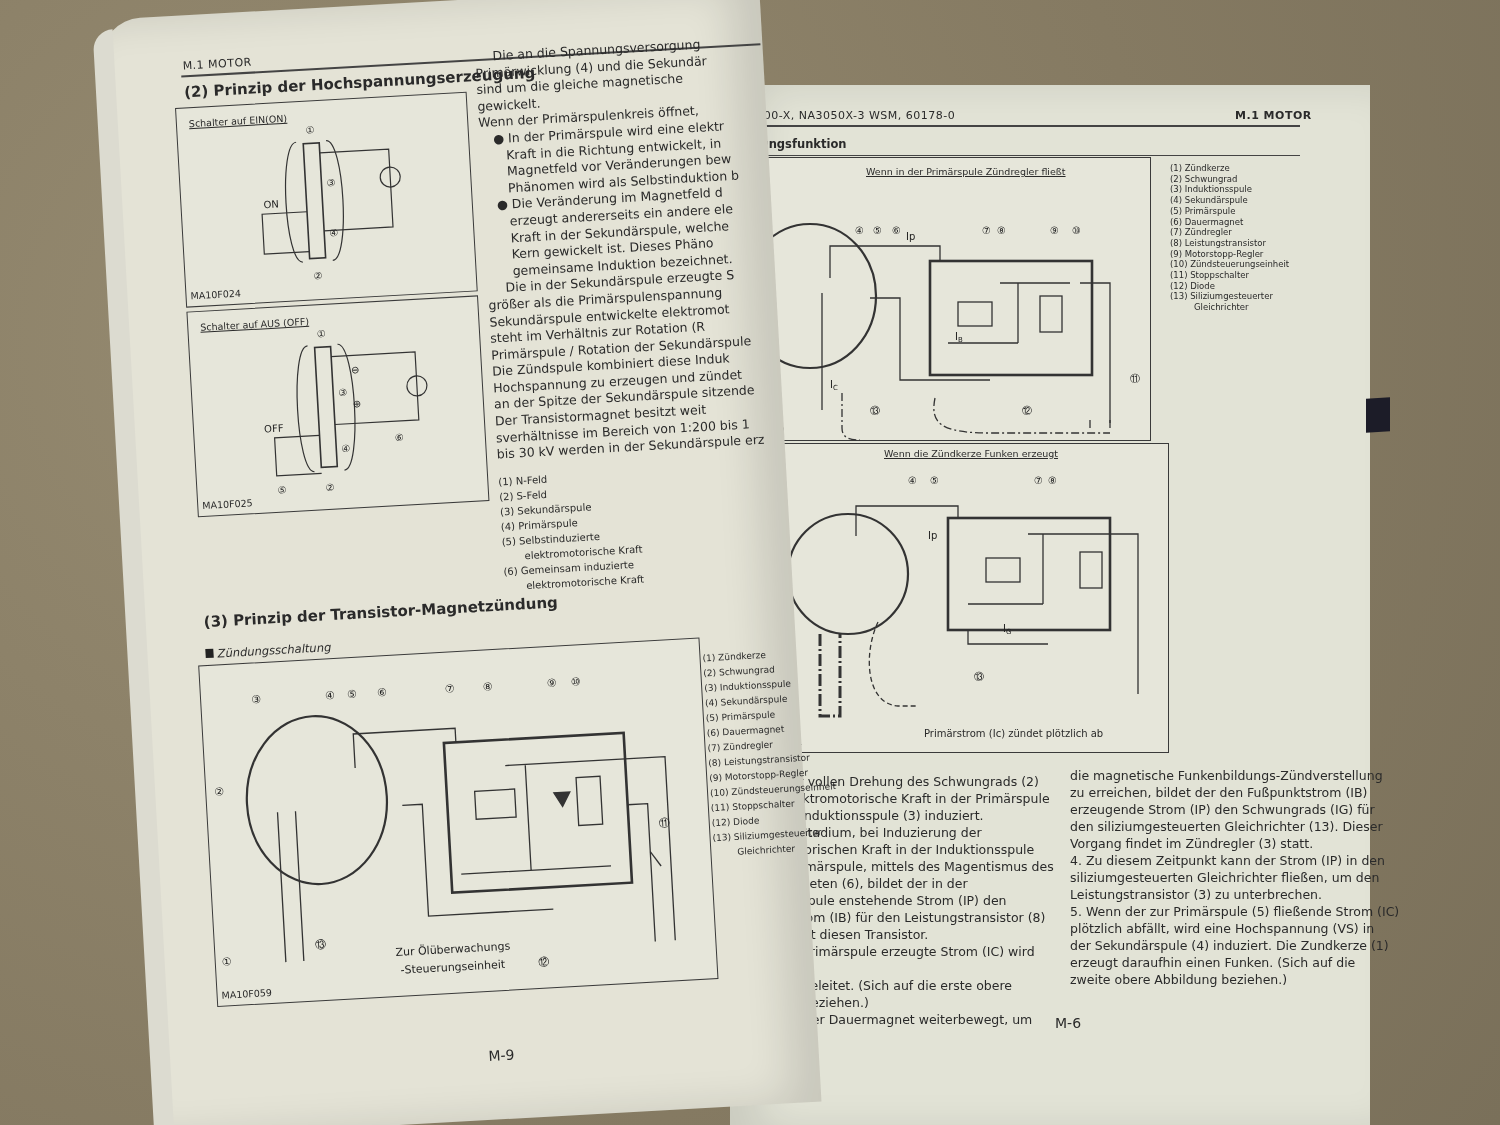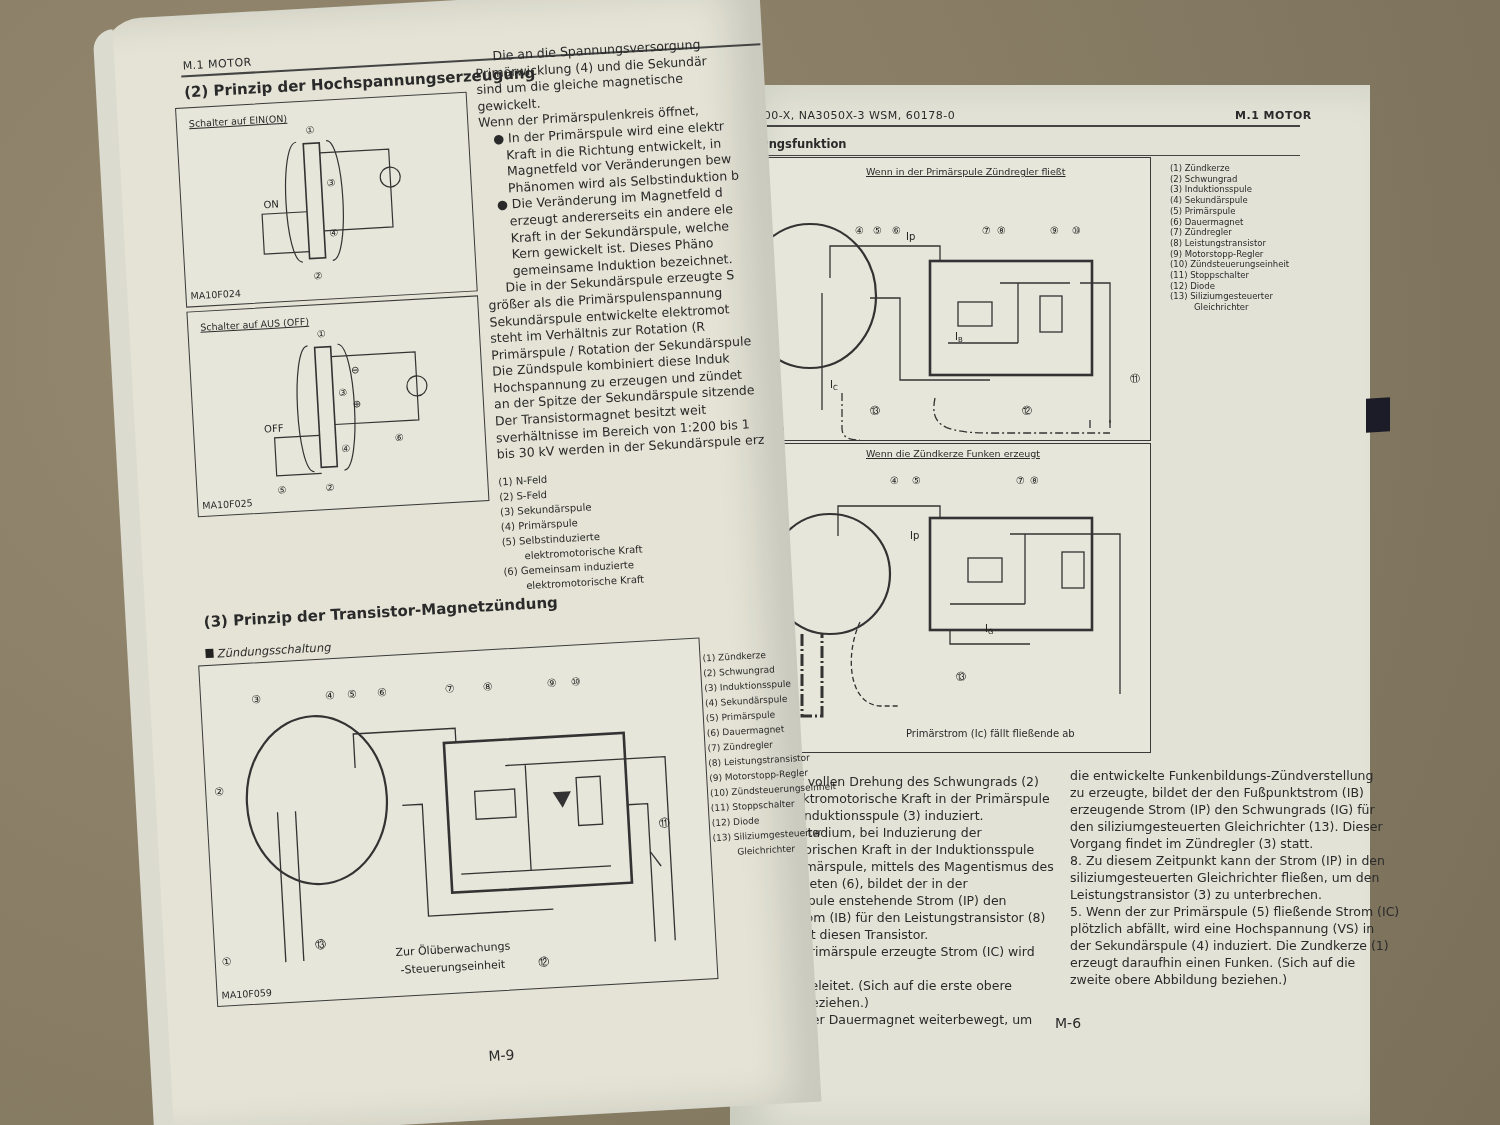--- a/index.html
+++ b/index.html
@@ -94,21 +94,21 @@
     <div><span>(7)</span> <span>Zündregler</span></div>
     <div><span>(8)</span> <span>Leistungstransistor</span></div>
     <div><span>(9)</span> <span>Motorstopp-Regler</span></div>
     <div><span>(10)</span> <span>Zündsteuerungseinheit</span></div>
     <div><span>(11)</span> <span>Stoppschalter</span></div>
     <div><span>(12)</span> <span>Diode</span></div>
     <div><span>(13)</span> <span>Siliziumgesteuerter</span></div>
     <div style="padding-left:24px;"><span>Gleichrichter</span></div>
   </div>
 
-  <div class="fig" style="left:0;top:358px;width:420px;height:308px;border-left:none;text-decoration:underline;">
+  <div class="fig" style="left:18px;top:358px;width:420px;height:308px;border-left:none;text-decoration:underline;">
     <div class="caption" style="left:136px;top:4px;">Wenn die Zündkerze Funken erzeugt</div>
     <svg width="420" height="308">
       <g fill="none" stroke="#333" stroke-width="1.3">
         <circle cx="100" cy="130" r="60" stroke-width="2.2"></circle>
         <rect x="200" y="74" width="162" height="112" stroke-width="2.6"></rect>
         <rect x="238" y="114" width="34" height="24"></rect>
         <rect x="332" y="108" width="22" height="36"></rect>
         <path d="M210 74 L210 62 L108 62 L108 92"></path>
         <path d="M72 190 L72 272 L92 272 L92 190" stroke-width="3" stroke-dasharray="12 3 2 3"></path>
         <path d="M130 178 C 115 210 118 260 150 262 L170 262" stroke-dasharray="5 3"></path>
@@ -121,21 +121,21 @@
           <text x="182" y="40">⑤</text>
         <text x="286" y="40">⑦</text>
           <text x="300" y="40">⑧</text>
         <text x="40" y="238">①</text>
         <text x="226" y="236">⑬</text>
         <text x="28" y="200">V<tspan font-size="7" dy="2">S</tspan></text>
         <text x="180" y="95">Ip</text>
         <text x="255" y="188">I<tspan font-size="7" dy="2">G</tspan></text>
       </g>
     </svg>
-    <div class="abs" style="left:176px;top:284px;font-size:10px;">Primärstrom (Ic) fällt fließende ab</div>
+    <div class="abs" style="left:176px;top:284px;font-size:10px;">Primärstrom (Ic) zündet plötzlich ab</div>
     <div class="figid" style="left:4px;top:292px;">MA10F061</div>
   </div>
 
   <div class="abs txt" style="left:6px;top:688px;width:320px;">
     <div>Nach jeder vollen Drehung des Schwungrads (2)</div>
     <div>rd eine elektromotorische Kraft in der Primärspule</div>
     <div>sowie der Induktionsspule (3) induziert.</div>
     <div>Im ersten Stadium, bei Induzierung der</div>
     <div>elektromotorischen Kraft in der Induktionsspule</div>
     <div>und der Primärspule, mittels des Magentismus des</div>
@@ -143,26 +143,26 @@
     <div>Induktionsspule enstehende Strom (IP) den</div>
     <div>Fußpunkstrom (IB) für den Leistungstransistor (8)</div>
     <div>und aktiviert diesen Transistor.</div>
     <div>Der in der Primärspule erzeugte Strom (IC) wird zur</div>
     <div>Schaltung geleitet. (Sich auf die erste obere</div>
     <div>Abbildung beziehen.)</div>
     <div>Wenn sich der Dauermagnet weiterbewegt, um</div>
   </div>
 
   <div class="abs txt" style="left:340px;top:682px;width:340px;">
-    <div>die entwickelte Funkenbildungs-Zündverstellung</div>
-    <div>zu erzeugte, bildet der den Fußpunktstrom (IB)</div>
+    <div>die magnetische Funkenbildungs-Zündverstellung</div>
+    <div>zu erreichen, bildet der den Fußpunktstrom (IB)</div>
     <div>erzeugende Strom (IP) den Schwungrads (IG) für</div>
     <div>den siliziumgesteuerten Gleichrichter (13). Dieser</div>
     <div>Vorgang findet im Zündregler (3) statt.</div>
-    <div>8. Zu diesem Zeitpunkt kann der Strom (IP) in den</div>
+    <div>4. Zu diesem Zeitpunkt kann der Strom (IP) in den</div>
     <div>siliziumgesteuerten Gleichrichter fließen, um den</div>
     <div>Leistungstransistor (3) zu unterbrechen.</div>
     <div>5. Wenn der zur Primärspule (5) fließende Strom (IC)</div>
     <div>plötzlich abfällt, wird eine Hochspannung (VS) in</div>
     <div>der Sekundärspule (4) induziert. Die Zundkerze (1)</div>
     <div>erzeugt daraufhin einen Funken. (Sich auf die</div>
     <div>zweite obere Abbildung beziehen.)</div>
   </div>
   <div class="pgnum" style="left:325px;top:930px;">M-6</div>
 </div>

